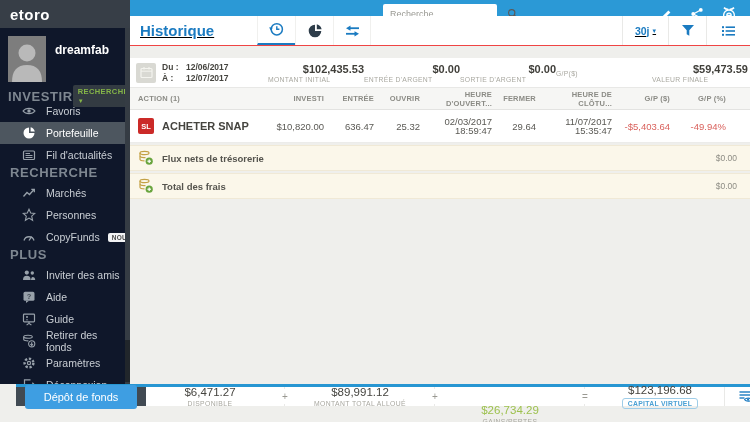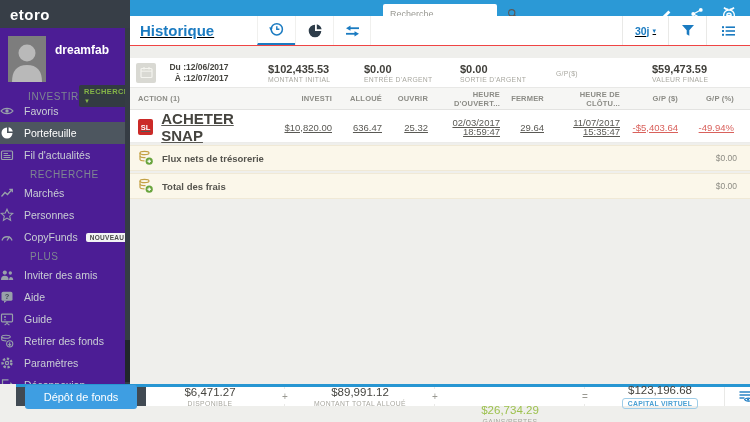--- a/index.html
+++ b/index.html
@@ -12,32 +12,32 @@
   .brand { width:130px; height:28px; background:#373e47; color:#fff; display:flex; align-items:center; padding-left:10px; }
   .logo { font-size:15px; font-weight:bold; letter-spacing:.5px; position:relative; }
   .search-wrap { position:absolute; left:383px; top:4px; width:114px; height:19px; background:#fff; border-radius:2px; display:flex; align-items:center; }
   .search-wrap input { border:none; outline:none; flex:1; font-size:9px; padding-left:7px; color:#555; background:transparent; font-family:inherit; }
   .search-wrap input::placeholder { color:#9a9a94; }
   .search-wrap .mag { margin-right:6px; display:flex; }
   .top-icons { position:absolute; right:0; top:0; height:28px; display:flex; align-items:center; gap:17px; padding-right:13px; }
   .top-icons .ticon { display:flex; cursor:pointer; }
 
   
-  .sidebar { position:absolute; top:28px; left:0; width:130px; height:356px; background:#4c1d95; overflow:hidden; }
+  .sidebar { position:absolute; top:28px; left:0; width:130px; height:356px; background:#0f172a; overflow:hidden; }
   .sb-scroll { position:absolute; right:0; top:0; bottom:0; width:5px; background:#353c44; }
   .sb-thumb { position:absolute; right:0; bottom:2px; width:5px; height:42px; background:#21262b; }
   .user { position:absolute; top:8px; left:8px; display:flex; }
   .avatar { width:38px; height:46px; background:linear-gradient(160deg,#9a9a9a,#5f5f5f); overflow:hidden; }
   .uname { margin-left:9px; margin-top:7px; color:#fff; font-weight:bold; font-size:12px; }
   .mode-row { position:absolute; top:57px; left:8px; right:12px; display:flex; justify-content:space-between; align-items:center; }
-  .sec-label { color:#7e8791; font-size:10px; letter-spacing:.6px; font-weight:normal;margin-left:20px; }
+  .sec-label { color:#7e8791; font-size:13px; letter-spacing:.6px; font-weight:bold; }
   .vbadge { background:#333b42; color:#85b548; font-size:7.5px; font-weight:bold; padding:2px 5px; border-radius:2px; letter-spacing:.4px; cursor:pointer; }
   .vbadge .car { font-size:6px; }
   .nav { position:absolute; top:72px; left:0; right:5px; }
-  .s-item { height:22px; display:flex; align-items:center; padding-left:0; color:#c9ced4; font-size:10.5px; cursor:pointer; }
+  .s-item { height:22px; display:flex; align-items:center; padding-left:22px; color:#c9ced4; font-size:10.5px; cursor:pointer; }
   .s-item .icn { width:14px; height:14px; margin-right:10px; color:#98a1aa; display:flex; }
   .s-item.active { background:#4d565f; color:#fff; }
   .s-item.active .icn { color:#fff; }
   .nav .group-label { height:16px; display:flex; align-items:flex-end; padding-left:10px; padding-bottom:2px; }
   .nbadge { background:#f2f3f4; color:#4a4a4a; font-size:6.5px; font-weight:bold; padding:1px 4px; border-radius:2px; margin-left:8px; letter-spacing:.3px; }
 
   
   .main-header { position:absolute; left:130px; top:16px; width:620px; height:30px; background:#fff; border-bottom:1px solid #ef4444; display:flex; align-items:stretch;text-decoration:underline; }
   .ptitle { font-size:15px; font-weight:bold; color:#1b7bc1; padding:6px 0 0 10px; width:105px; }
   .tabs { display:flex; margin-left:22px; }
@@ -46,34 +46,34 @@
   .tab.active { border-bottom:2px solid #1b7bc1; }
   .hctrls { margin-left:auto; display:flex; }
   .hctrl { display:flex; align-items:center; justify-content:center; border-left:1px solid #e9e9e7; color:#1b7bc1; cursor:pointer; }
   .hctrl.period { width:46px; font-size:10.5px; font-weight:bold; gap:3px; }
   .hctrl.period .car { font-size:7px; }
   .hctrl.funnel { width:38px; } .hctrl.listv { width:44px; }
 
   .summary-bar { position:absolute; left:130px; top:58px; width:620px; height:30px; background:#fff; border-bottom:1px solid #e8e8e6; display:flex; align-items:center; }
   .cal { width:20px; height:20px; background:#d9d9d3; border-radius:2px; margin-left:6px; display:flex; align-items:center; justify-content:center; }
   .dates { margin-left:6px; width:106px; font-size:8.5px; font-weight:bold; color:#45443f; line-height:11px; }
-  .dates .r { display:flex; } .dates .l { width:24px;text-align:right; }
+  .dates .r { display:flex; } .dates .l { width:24px; }
   .card { width:96px; }
-  .card .v { font-size:11px; font-weight:bold; color:#403f3a; line-height:12px; }
+  .card .v { font-size:11px; font-weight:bold; color:#403f3a; line-height:12px;text-align:right; }
   .card .v .pct { font-size:8px; color:#cf4d48; font-weight:bold; }
   .card .lb { font-size:6.8px; color:#a9a8a0; letter-spacing:.3px; margin-top:1px; }
 
-  .grid { display:grid; grid-template-columns:1fr 58px 50px 46px 72px 44px 76px 58px 56px; padding:0 16px 0 8px; align-items:center; }
+  .grid { display:grid; grid-template-columns:1fr 58px 50px 46px 72px 44px 76px 58px 56px; padding:0 24px 0 8px; align-items:center; }
   .thead { position:absolute; left:130px; top:88px; width:620px; height:22px; background:#f6f6f4; border-bottom:1px solid #e3e3e1; font-size:7.5px; font-weight:bold; color:#8b8b85; letter-spacing:.2px; }
   .thead .c { text-align:right; } .thead .c.first { text-align:left; }
   .trow { position:absolute; left:130px; top:110px; width:620px; height:33px; background:#fff; border-bottom:1px solid #ececea; cursor:pointer; }
-  .trow .c { text-align:right; font-size:9.5px; color:#5a5954;text-decoration:underline; }
+  .trow .c { text-align:right; font-size:9.5px; color:#5a5954; }
   .trow .c.first { text-align:left; display:flex; align-items:center; gap:8px; }
   .slbadge { width:16px; height:16px; background:#cb2a28; color:#fff; font-size:7.5px; font-weight:bold; border-radius:2px; display:flex; align-items:center; justify-content:center; }
-  .act { font-size:15px; font-weight:bold; color:#45443f; }
+  .act { font-size:11px; font-weight:bold; color:#45443f; }
   .dt { font-size:7.5px; line-height:9px; color:#5a5954; }
   .neg { color:#d9615c !important; }
 
   .cream { position:absolute; left:130px; width:620px; height:26px; background:#fbf7ea; border:1px solid #f0e9d6; border-left:none; border-right:none; display:flex; align-items:center; }
   .cream.r1 { top:145px; } .cream.r2 { top:173px; }
   .cream .ci { margin-left:8px; display:flex; }
   .cream .clb { margin-left:8px; font-size:9.5px; font-weight:bold; color:#55544e; }
   .cream .cv { margin-left:auto; margin-right:13px; font-size:8.5px; color:#8e8d85; }
   .empty-zone { position:absolute; left:130px; top:200px; width:620px; height:184px; background:#efefec; }
 
@@ -382,21 +382,21 @@
     </div>
     <div class="card">
       <div class="v">$59,473.59</div>
       <div class="lb">VALEUR FINALE</div>
     </div>
   </div>
 
   <div class="thead grid">
     <div class="c first">ACTION (1)</div>
     <div class="c">INVESTI</div>
-    <div class="c">ALLOUÉ</div>
+    <div class="c">ENTRÉE</div>
     <div class="c">OUVRIR</div>
     <div class="c">HEURE D'OUVERT...</div>
     <div class="c">FERMER</div>
     <div class="c">HEURE DE CLÔTU...</div>
     <div class="c">G/P ($)</div>
     <div class="c">G/P (%)</div>
   </div>
   <div class="trow grid">
     <div class="c first">
       <span class="slbadge">SL</span>

